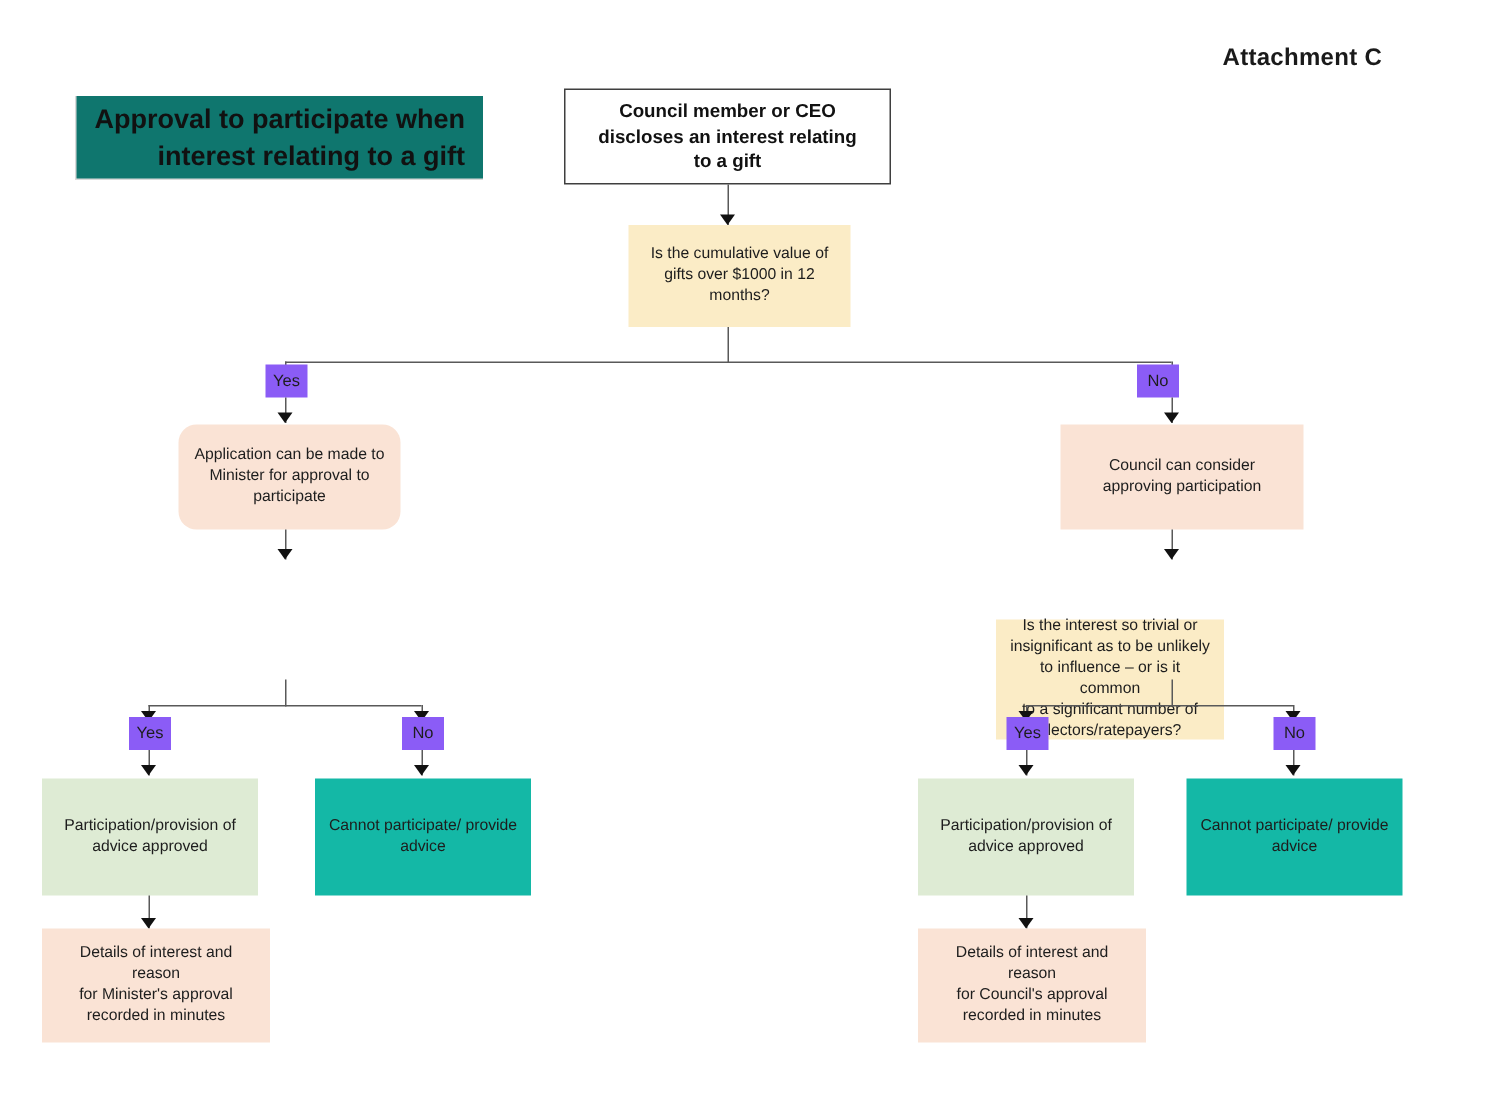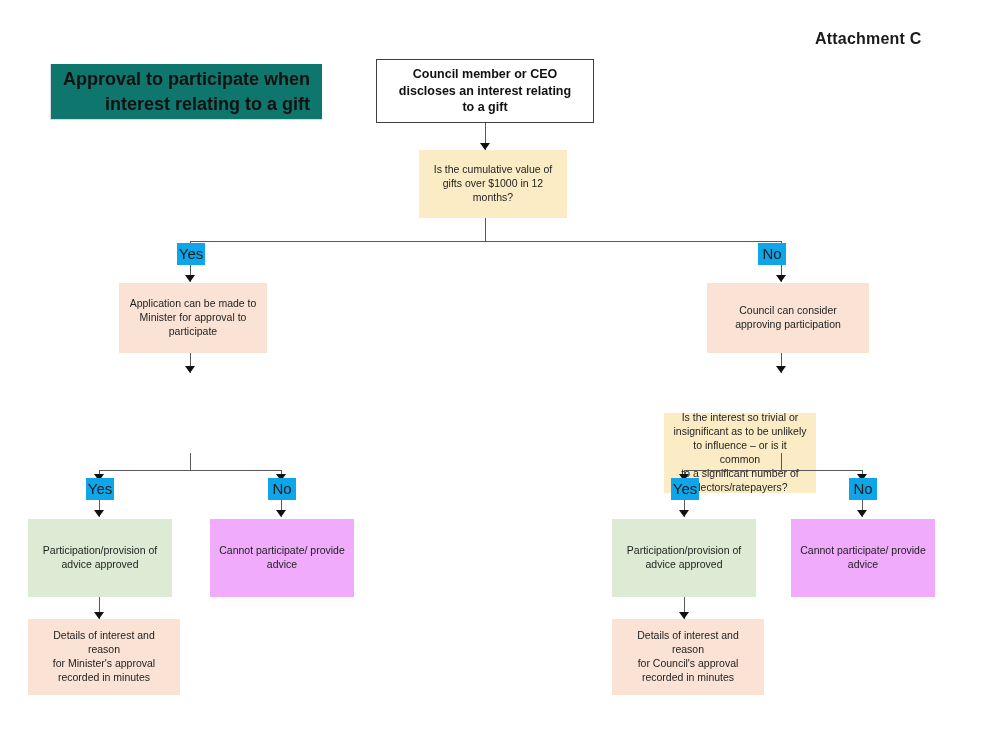--- a/index.html
+++ b/index.html
@@ -82,31 +82,31 @@
   }
   .box-approved {
     background: #deebd4;
     border: none;
     font-size: 10.5px;
     color: #1d1d1d;
     padding: 4px 8px;
     text-align: center;
   }
   .box-denied {
-    background: #f0abfc;
+    background: #14b8a6;
     border: none;
     font-size: 10.5px;
     color: #1d1d1d;
     padding: 4px 8px;
     text-align: center;
   }
   .box-label {
-    background: #0ea5e9;
-    border: none;
-    font-size: 15px;
+    background: #8b5cf6;
+    border: none;
+    font-size: 11px;
     color: #1d1d1d;
   }
 
   
   .vline {
     position: absolute;
     width: 1px;
     background: #595959;
   }
   .hline {
@@ -153,21 +153,21 @@
 
   <div class="node box-label" style="left:177px; top:243px; width:28px; height:22px;">Yes</div>
   <div class="node box-label" style="left:758px; top:243px; width:28px; height:22px;">No</div>
 
   <div class="vline" style="left:190px; top:265px; height:17px;"></div>
   <div class="arrowhead" style="left:185px; top:275px;"></div>
 
   <div class="vline" style="left:781px; top:265px; height:17px;"></div>
   <div class="arrowhead" style="left:776px; top:275px;"></div>
 
-  <div class="node box-process" style="left:119px; top:283px; width:148px; height:70px;">Application can be made to
+  <div class="node box-process" style="left:119px; top:283px; width:148px; height:70px;border-radius:12px;">Application can be made to
 Minister for approval to
 participate</div>
 
   <div class="node box-process" style="left:707px; top:283px; width:162px; height:70px;">Council can consider
 approving participation</div>
 
   <div class="vline" style="left:190px; top:353px; height:20px;"></div>
   <div class="arrowhead" style="left:185px; top:366px;"></div>
 
   <div class="vline" style="left:781px; top:353px; height:20px;"></div>

